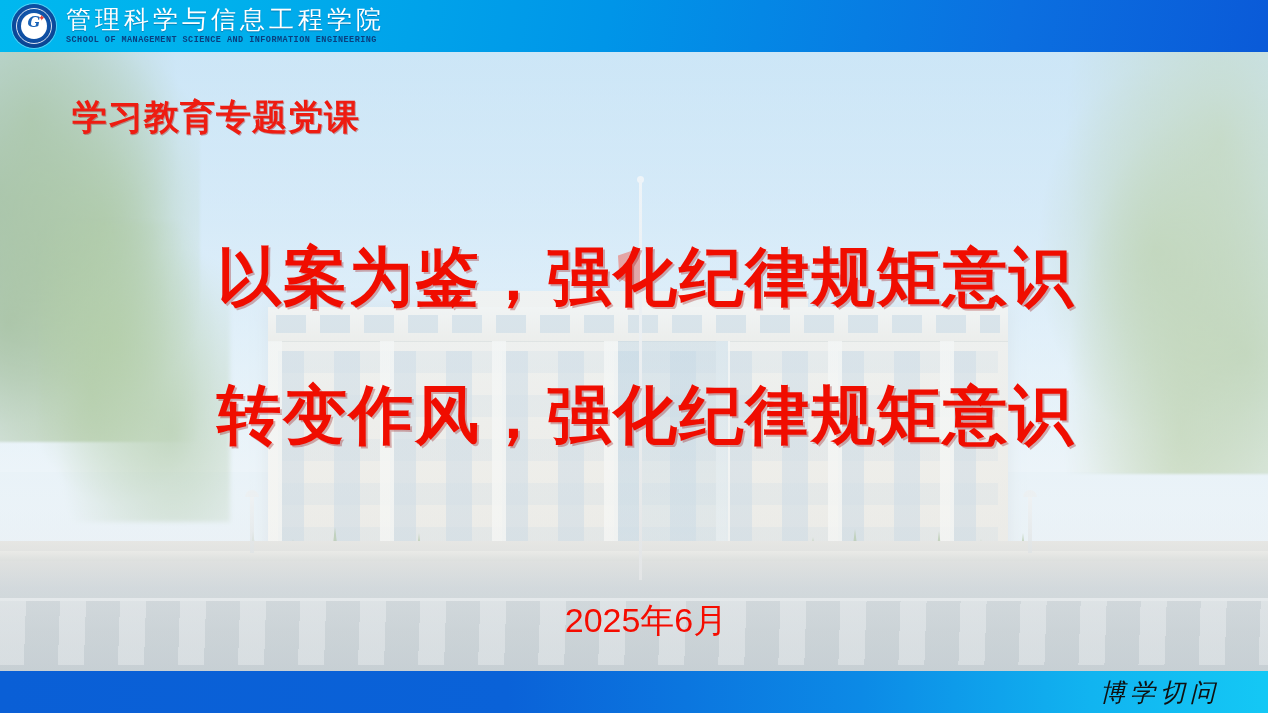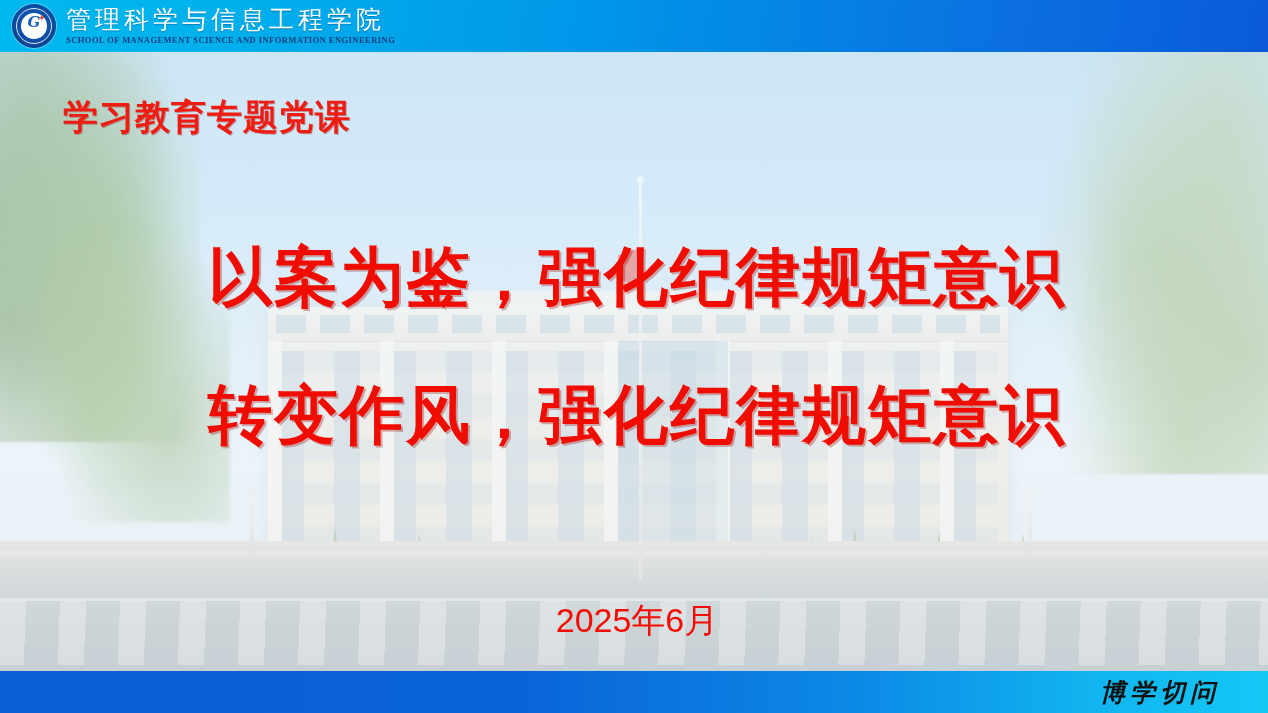--- a/index.html
+++ b/index.html
@@ -86,21 +86,21 @@
     font-size: 25px;
     font-weight: normal;
     color: #ffffff;
     letter-spacing: 4px;
     line-height: 1.05;
     text-shadow: 0 1px 1px rgba(0,40,90,0.35);
     white-space: nowrap;
   }
   .header-en {
     margin-top: 2px;
-    font-family: Liberation Serif, serif;
+    font-family: Liberation Mono, monospace;
     font-size: 8.5px;
     font-weight: bold;
     color: #0a3f7e;
     letter-spacing: 0.45px;
     white-space: nowrap;
   }
 
   
   .photo {
     position: absolute;
@@ -313,21 +313,21 @@
       rgba(230,243,252,0.58) 0%,
       rgba(236,245,252,0.52) 35%,
       rgba(242,246,248,0.50) 68%,
       rgba(236,240,243,0.46) 100%);
     z-index: 10;
   }
 
   
   .text-layer {
     position: absolute;
-    left: 3px; top: 52px;
+    left: 12px; top: 52px;
     width: 1244px; height: 619px;
     z-index: 20;
   }
   .kicker {
     position: absolute;
     left: 60px; top: 42px;
     font-family: "DejaVu Serif", "Liberation Serif", serif;
     font-weight: bold;
     font-size: 35px;
     letter-spacing: 1px;
@@ -373,21 +373,21 @@
   }
   .motto {
     position: absolute;
     right: 48px; top: 50%;
     transform: translateY(-50%);
     display: flex;
     align-items: center;
     gap: 46px;
     font-family: "DejaVu Serif", serif;
     font-size: 25px;
-    font-weight: bold;
+    font-weight: normal;
     font-style: italic;
     color: #101010;
     letter-spacing: 5px;
     white-space: nowrap;
     justify-content: flex-end;
   }
 </style>
 </head>
 <body>
 

